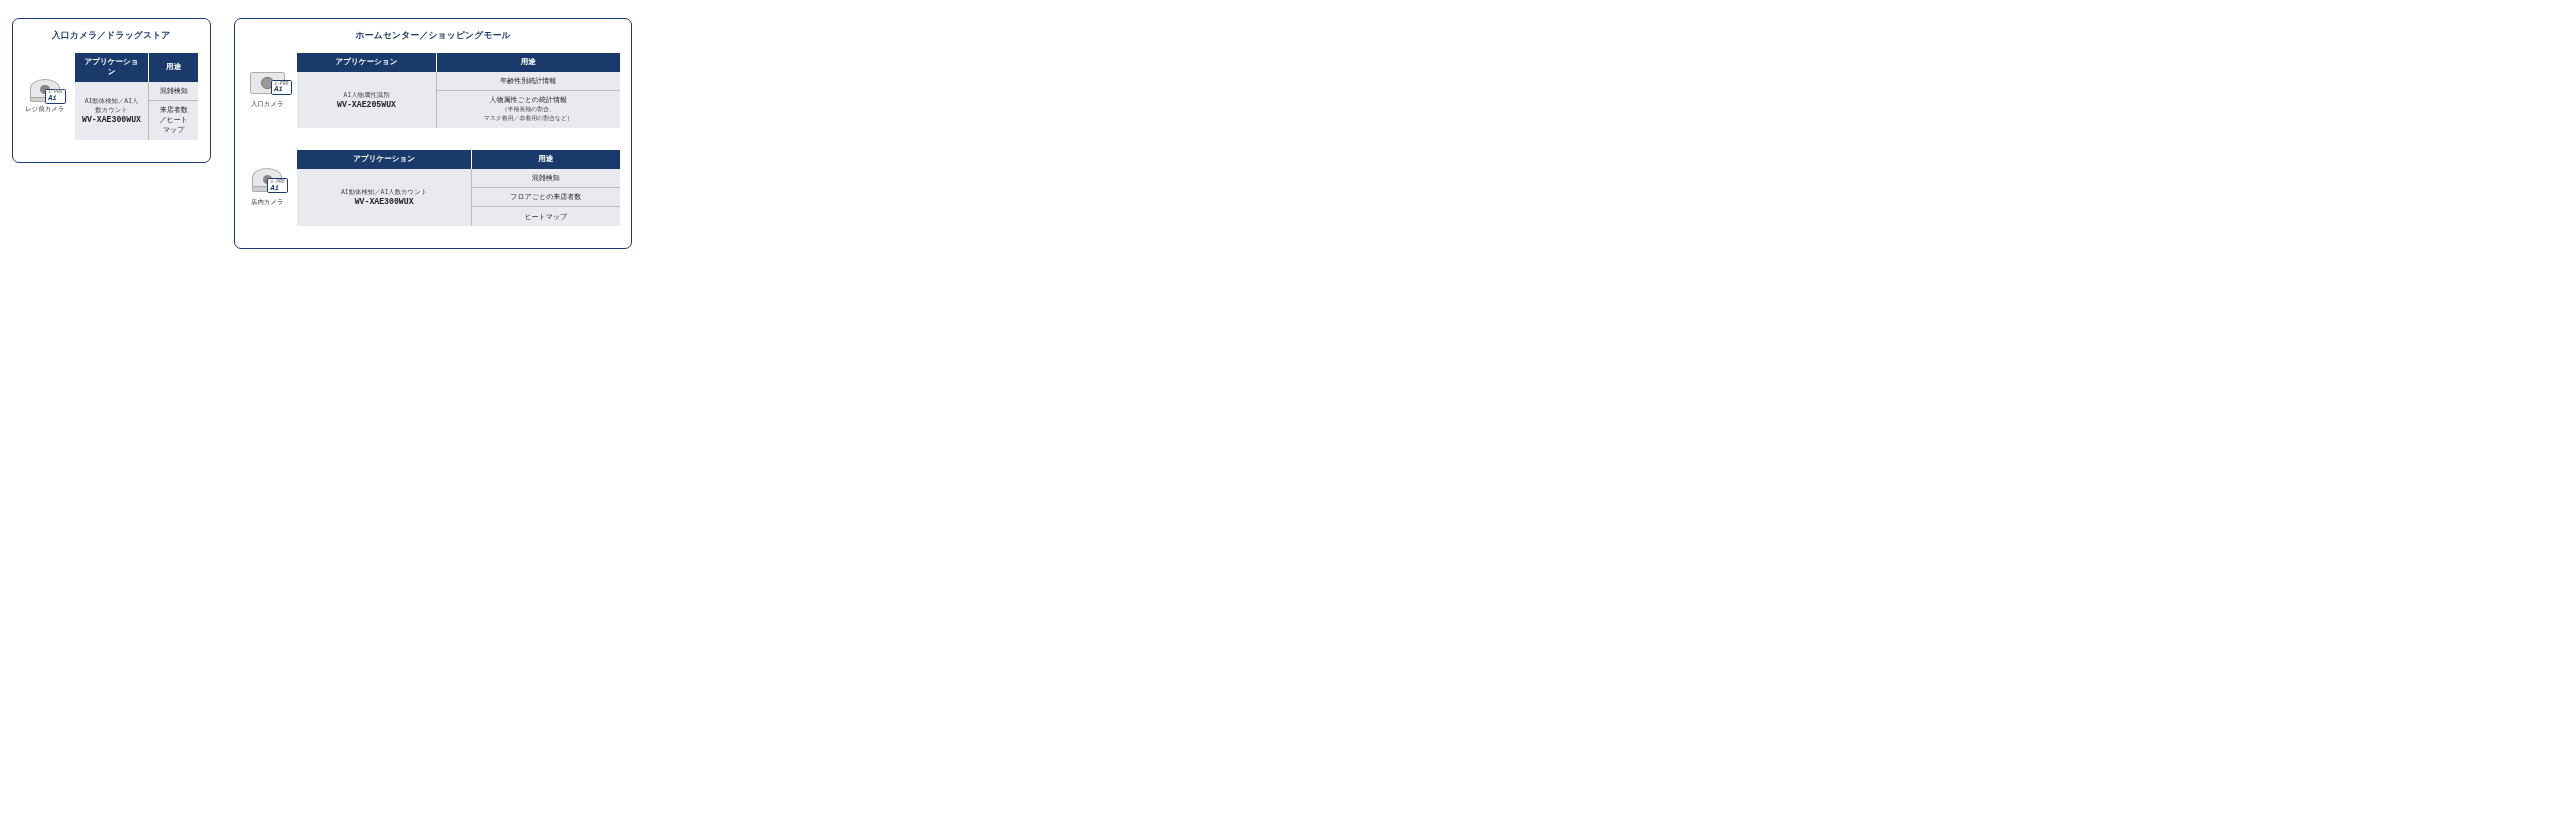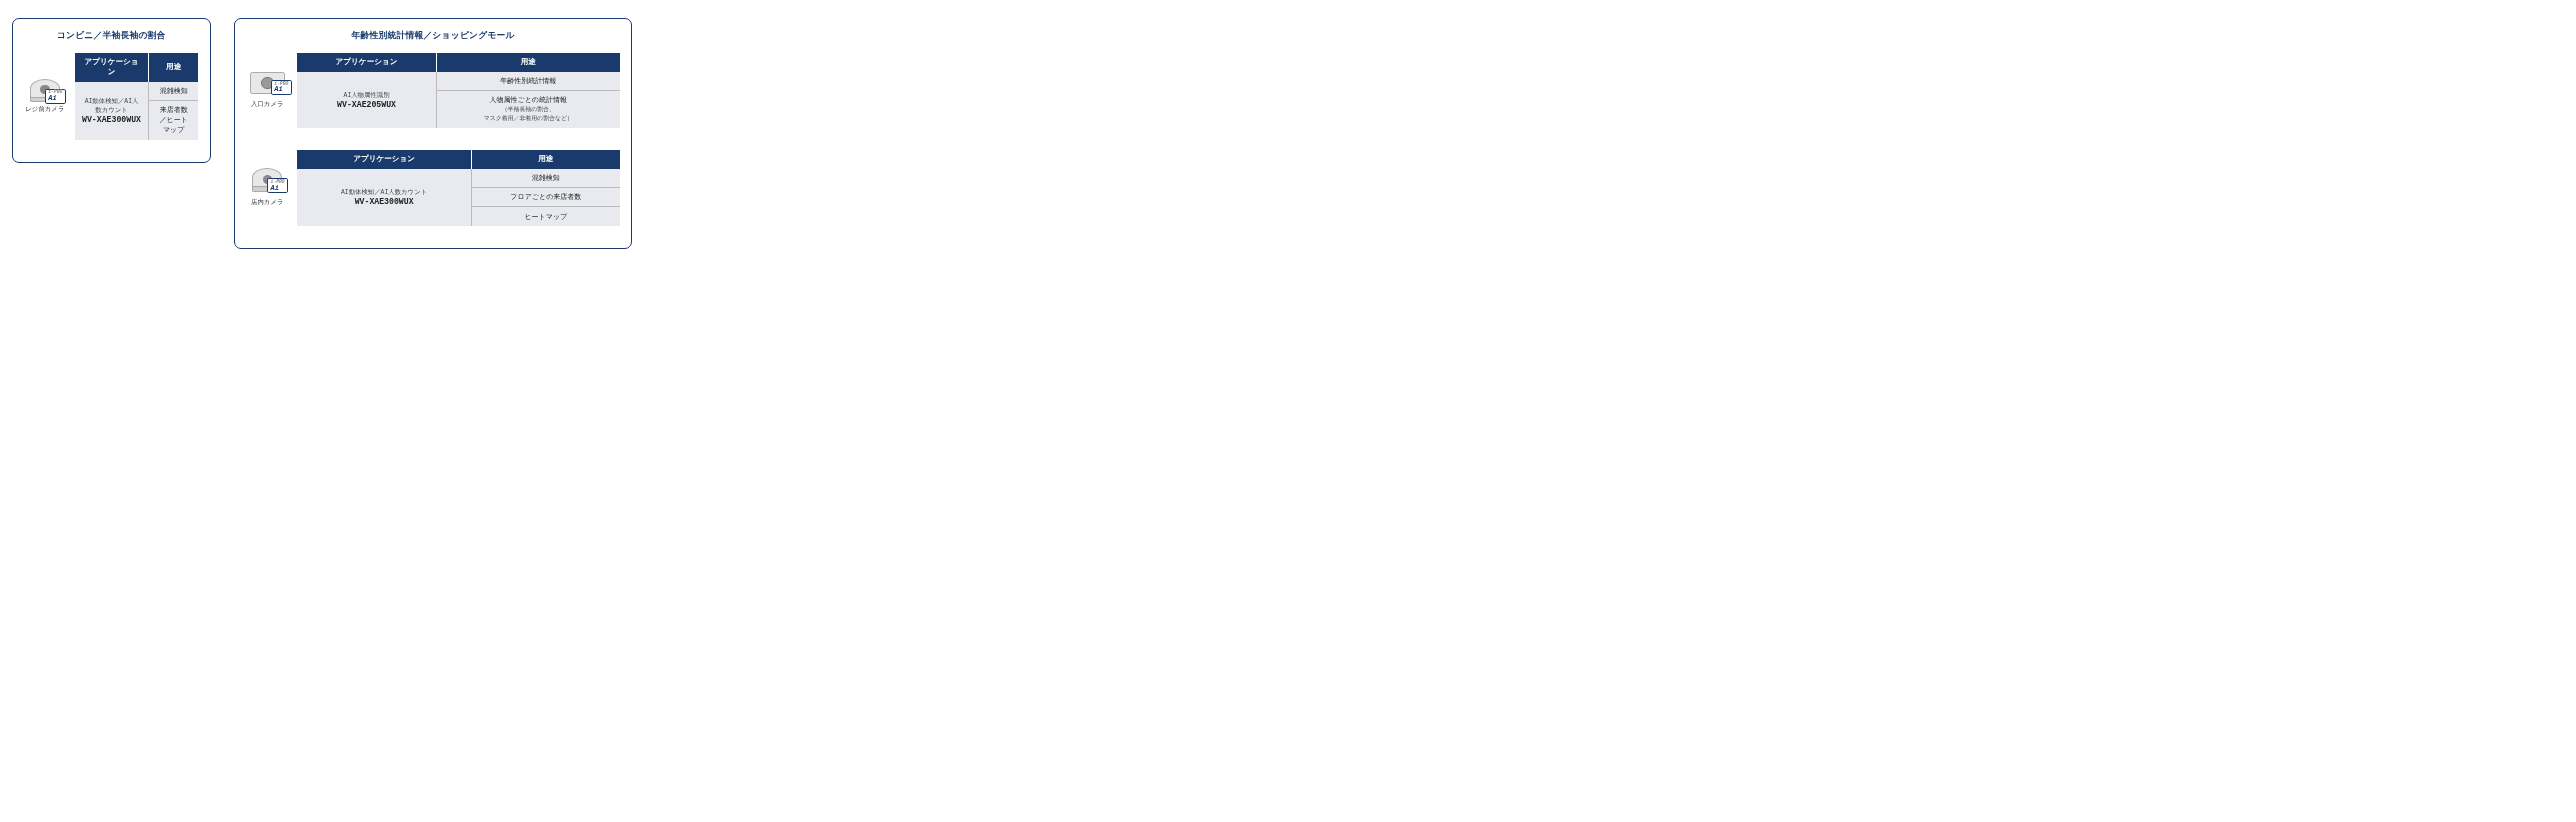--- a/index.html
+++ b/index.html
@@ -232,21 +232,21 @@
       font-weight: bold;
       font-style: italic;
       color: #1a3a6b;
       line-height: 1;
     }
   </style>
 </head>
 <body>
 
 <div class="section-box left-section">
-  <div class="section-title">コンビニ／半袖長袖の割合</div>
+  <div class="section-title">入口カメラ／ドラッグストア</div>
 
   <div class="camera-row">
 
     <div class="camera-block">
       <div class="dome-wrapper">
         <div class="camera-dome"></div>
         <div class="camera-dome-base"></div>
         <div class="badge-overlay">
           <div>
             <span class="badge-overlay-text">i-PRO</span>
@@ -278,21 +278,21 @@
           <td>
             <span class="use-text">来店者数／ヒートマップ</span>
           </td>
         </tr>
       </tbody>
     </table>
   </div>
 </div>
 
 <div class="section-box right-section">
-  <div class="section-title">年齢性別統計情報／ショッピングモール</div>
+  <div class="section-title">ホームセンター／ショッピングモール</div>
 
   <div class="right-inner">
 
     <div class="camera-row">
       <div class="camera-block">
 
         <div style="position:relative; display:inline-block;">
           <div class="camera-box-icon"></div>
           <div class="badge-overlay" style="bottom:-1.2px; right:-7px;">
             <div>

